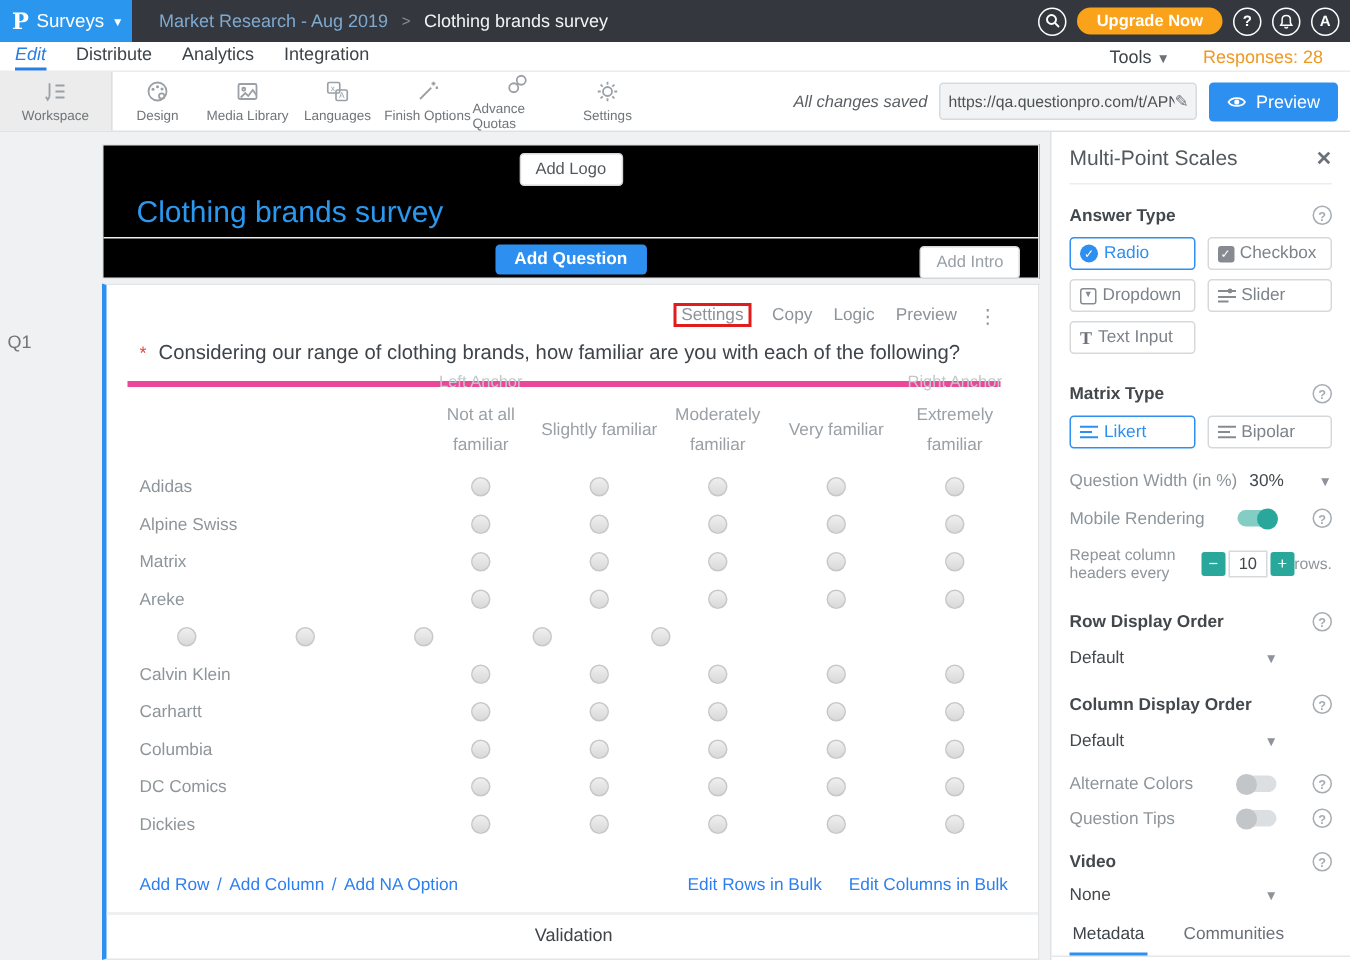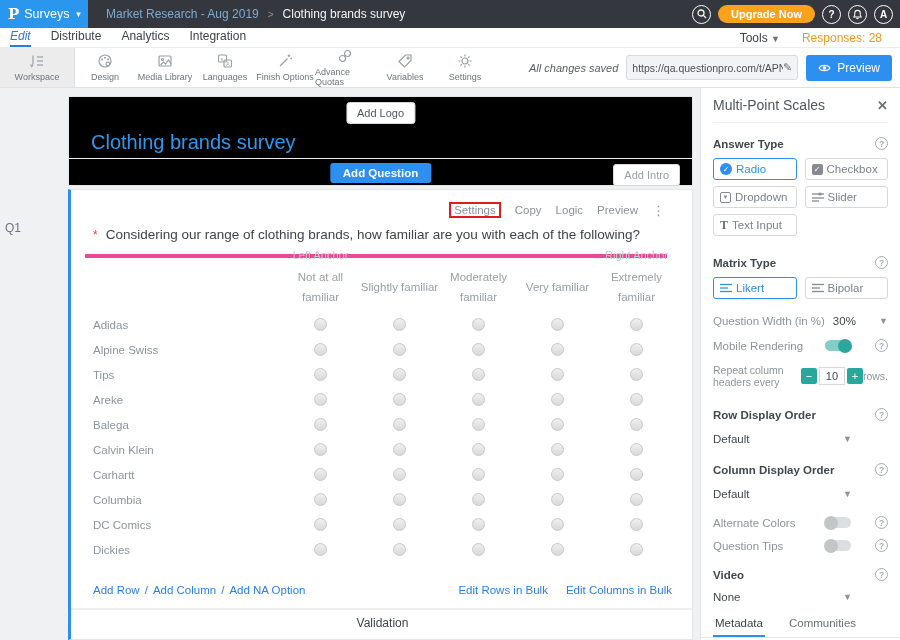--- a/index.html
+++ b/index.html
@@ -263,29 +263,20 @@
           <circle cx="5.5" cy="10.5" r="3"></circle>
           <circle cx="10.5" cy="5.5" r="3"></circle>
           <line x1="7.5" y1="8.5" x2="8.5" y2="7.5"></line>
         </g>
       </svg>
     <span>Advance Quotas</span>
   </div>
   <div class="tb-item">
     <svg width="16" height="16" viewBox="0 0 16 16">
         <g stroke="#9aa0a5" stroke-width="1.2" fill="none">
-          <path d="M2 8.5L8.5 2H14v5.5L7.5 14z"></path>
-          <circle cx="11" cy="5" r="1"></circle>
-        </g>
-      </svg>
-    <span>Variables</span>
-  </div>
-  <div class="tb-item">
-    <svg width="16" height="16" viewBox="0 0 16 16">
-        <g stroke="#9aa0a5" stroke-width="1.2" fill="none">
           <circle cx="8" cy="8" r="3"></circle>
           <path d="M8 1.5v2M8 12.5v2M1.5 8h2M12.5 8h2M3.4 3.4l1.4 1.4M11.2 11.2l1.4 1.4M12.6 3.4l-1.4 1.4M4.8 11.2l-1.4 1.4"></path>
         </g>
       </svg>
     <span>Settings</span>
   </div>
   <div class="tb-right">
     <span class="saved-note">All changes saved</span>
     <div class="url-box">
       <span class="url-text">https://qa.questionpro.com/t/APNrFZfQ</span>
@@ -376,21 +367,21 @@
           </div>
           <div class="m-cell">
             <span class="radio-circle"></span>
           </div>
           <div class="m-cell">
             <span class="radio-circle"></span>
           </div>
         </div>
 
         <div class="m-row data-row">
-          <div class="m-label-col">Tips</div>
+          <div class="m-label-col">Matrix</div>
           <div class="m-cell">
             <span class="radio-circle"></span>
           </div>
           <div class="m-cell">
             <span class="radio-circle"></span>
           </div>
           <div class="m-cell">
             <span class="radio-circle"></span>
           </div>
           <div class="m-cell">
@@ -414,21 +405,20 @@
           </div>
           <div class="m-cell">
             <span class="radio-circle"></span>
           </div>
           <div class="m-cell">
             <span class="radio-circle"></span>
           </div>
         </div>
 
         <div class="m-row data-row">
-          <div class="m-label-col">Balega</div>
           <div class="m-cell">
             <span class="radio-circle"></span>
           </div>
           <div class="m-cell">
             <span class="radio-circle"></span>
           </div>
           <div class="m-cell">
             <span class="radio-circle"></span>
           </div>
           <div class="m-cell">

